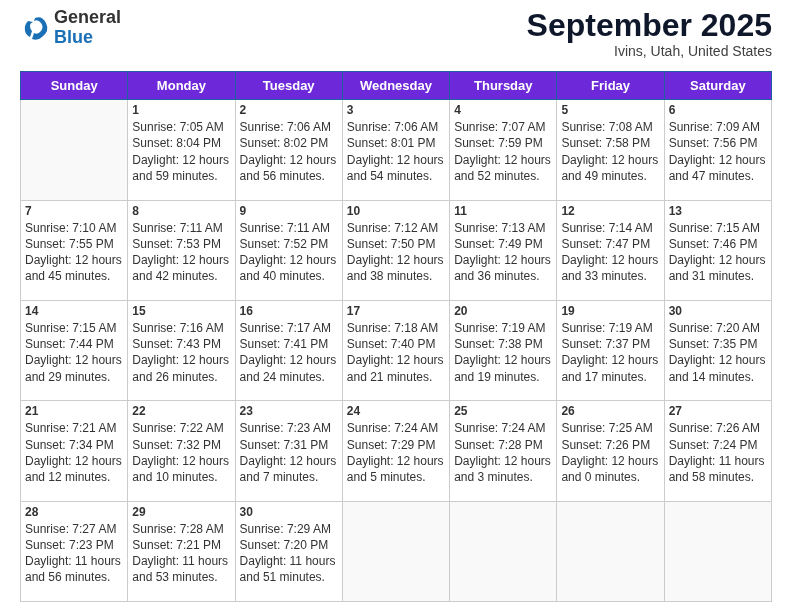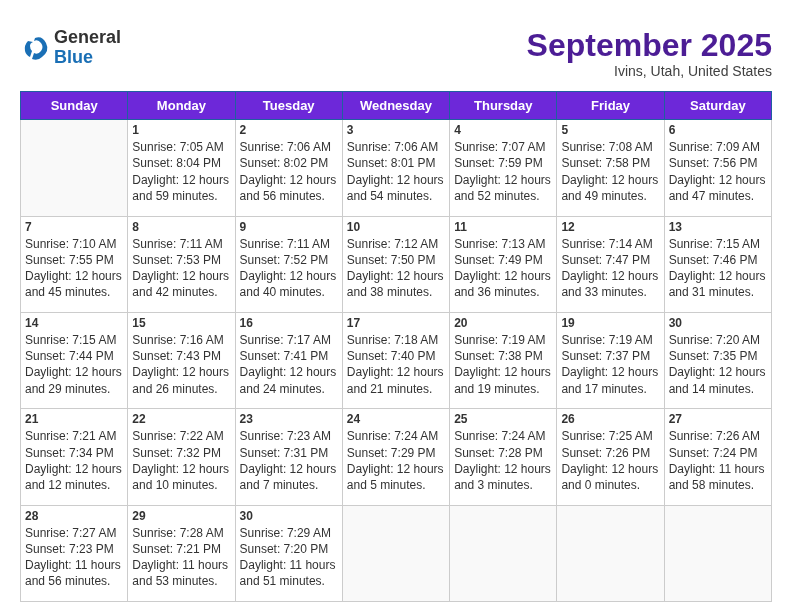--- a/index.html
+++ b/index.html
@@ -6,21 +6,21 @@
     body {
       font-family: Arial, sans-serif;
       background: #fff;
       width: 792px;
       height: 612px;
       overflow: hidden;
     }
     .page {
       width: 792px;
       height: 612px;
-      padding: 28px 20px 10px 20px;
+      padding: 8px 20px 10px 20px;
       display: flex;
       flex-direction: column;
     }
     .header {
       display: flex;
       justify-content: space-between;
       align-items: flex-start;
       margin-bottom: 12px;
     }
     .logo {
@@ -46,21 +46,21 @@
     .logo-icon {
       width: 30px;
       height: 30px;
     }
     .title-block {
       text-align: right;
     }
     .month-title {
       font-size: 32px;
       font-weight: bold;
-      color: #4c1d95;
+      color: #0f172a;
       line-height: 1.1;
     }
     .location {
       font-size: 14px;
       color: #404040;
     }
     .calendar {
       flex: 1;
       border: 1px solid #ccc;
       border-collapse: collapse;

